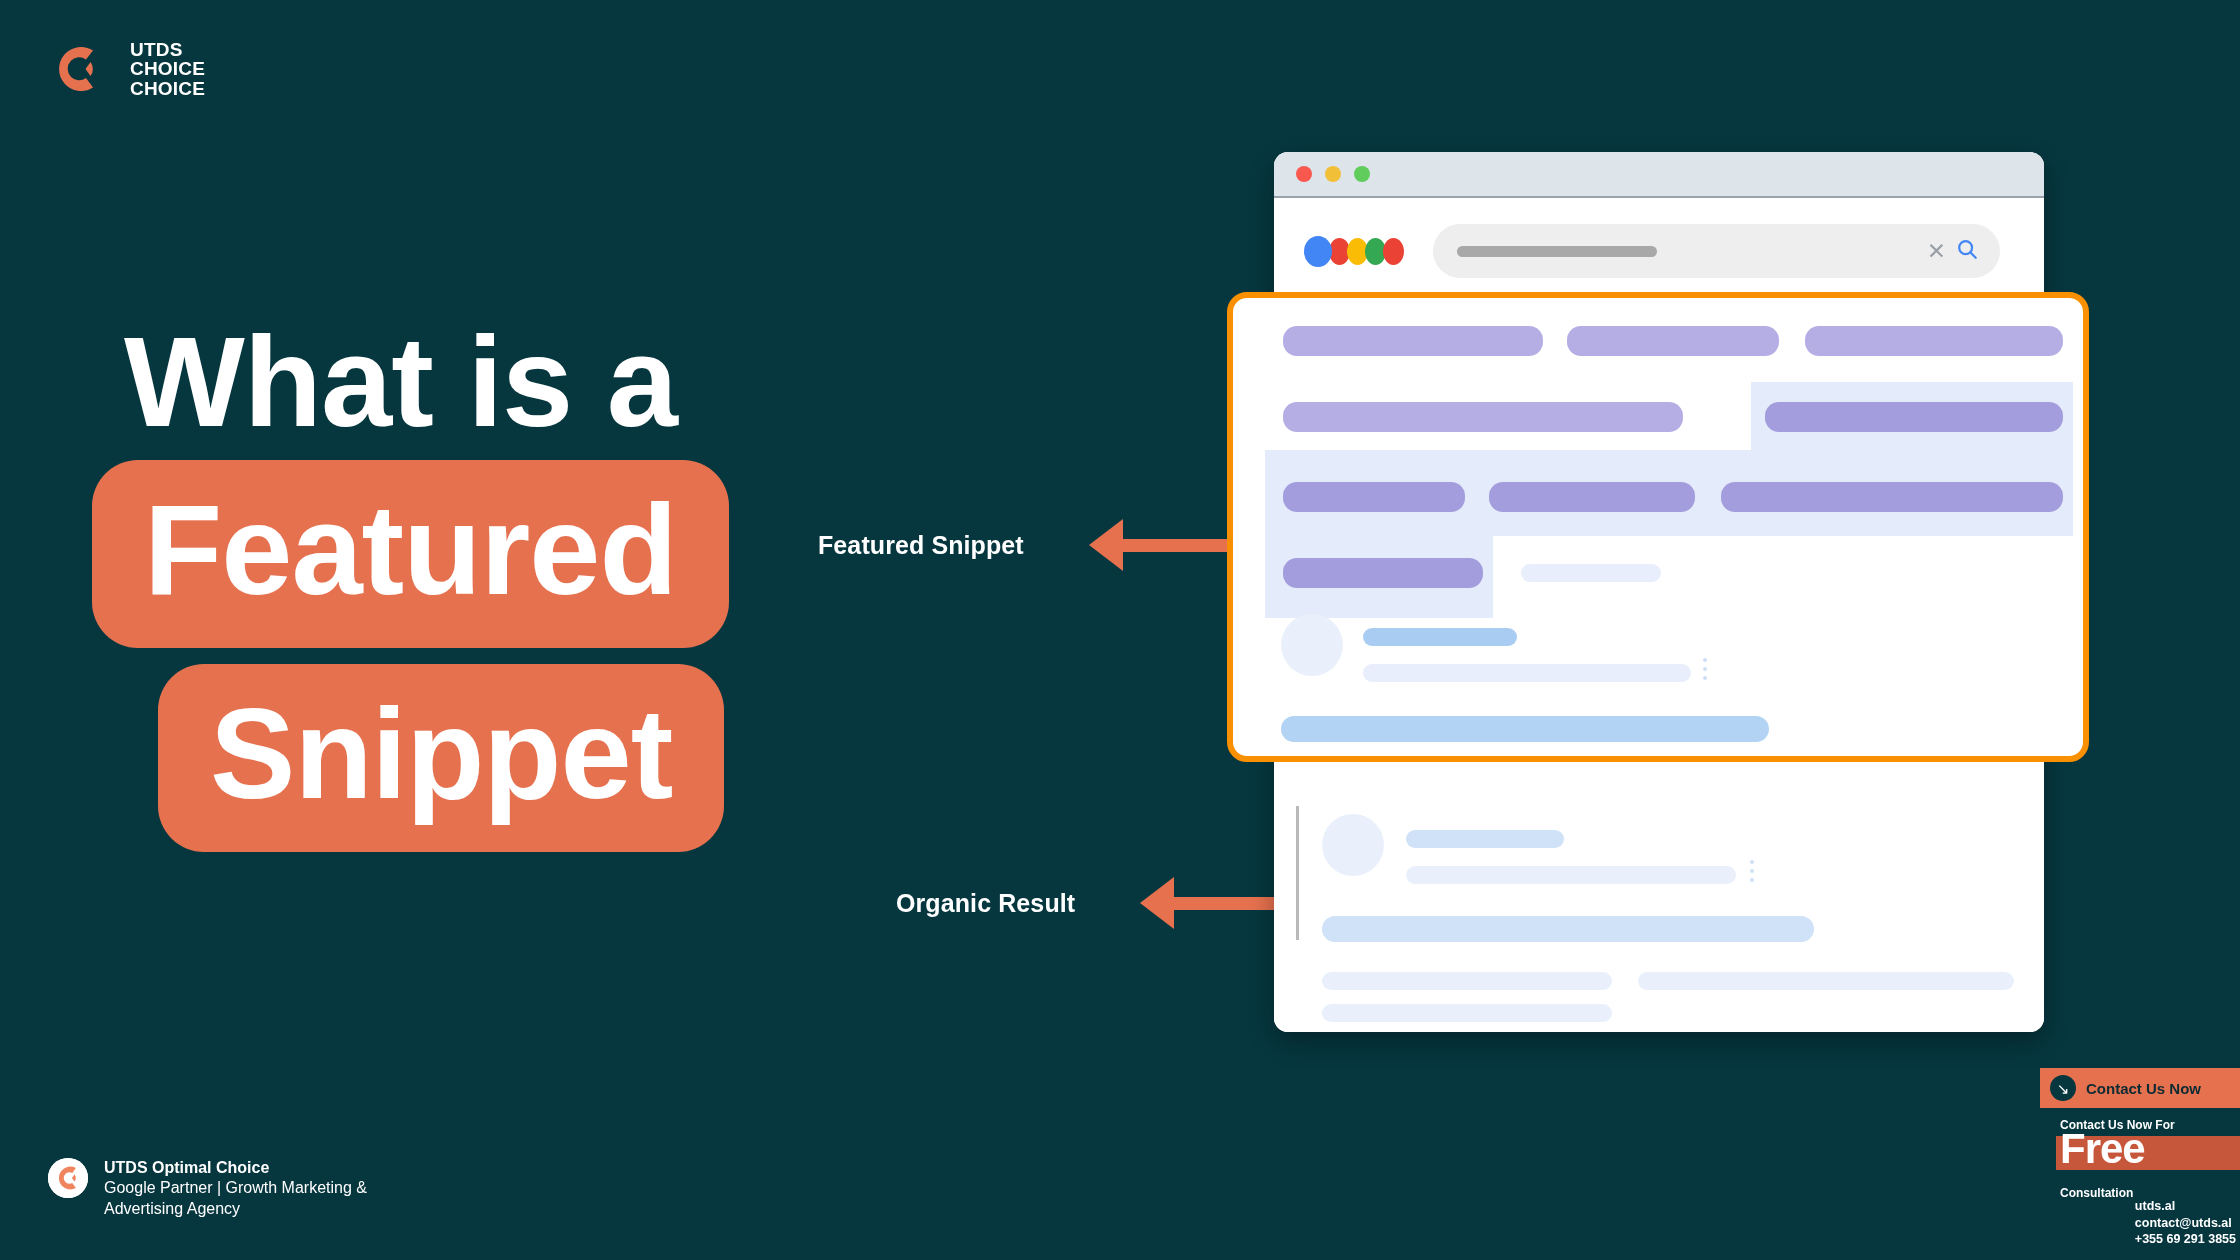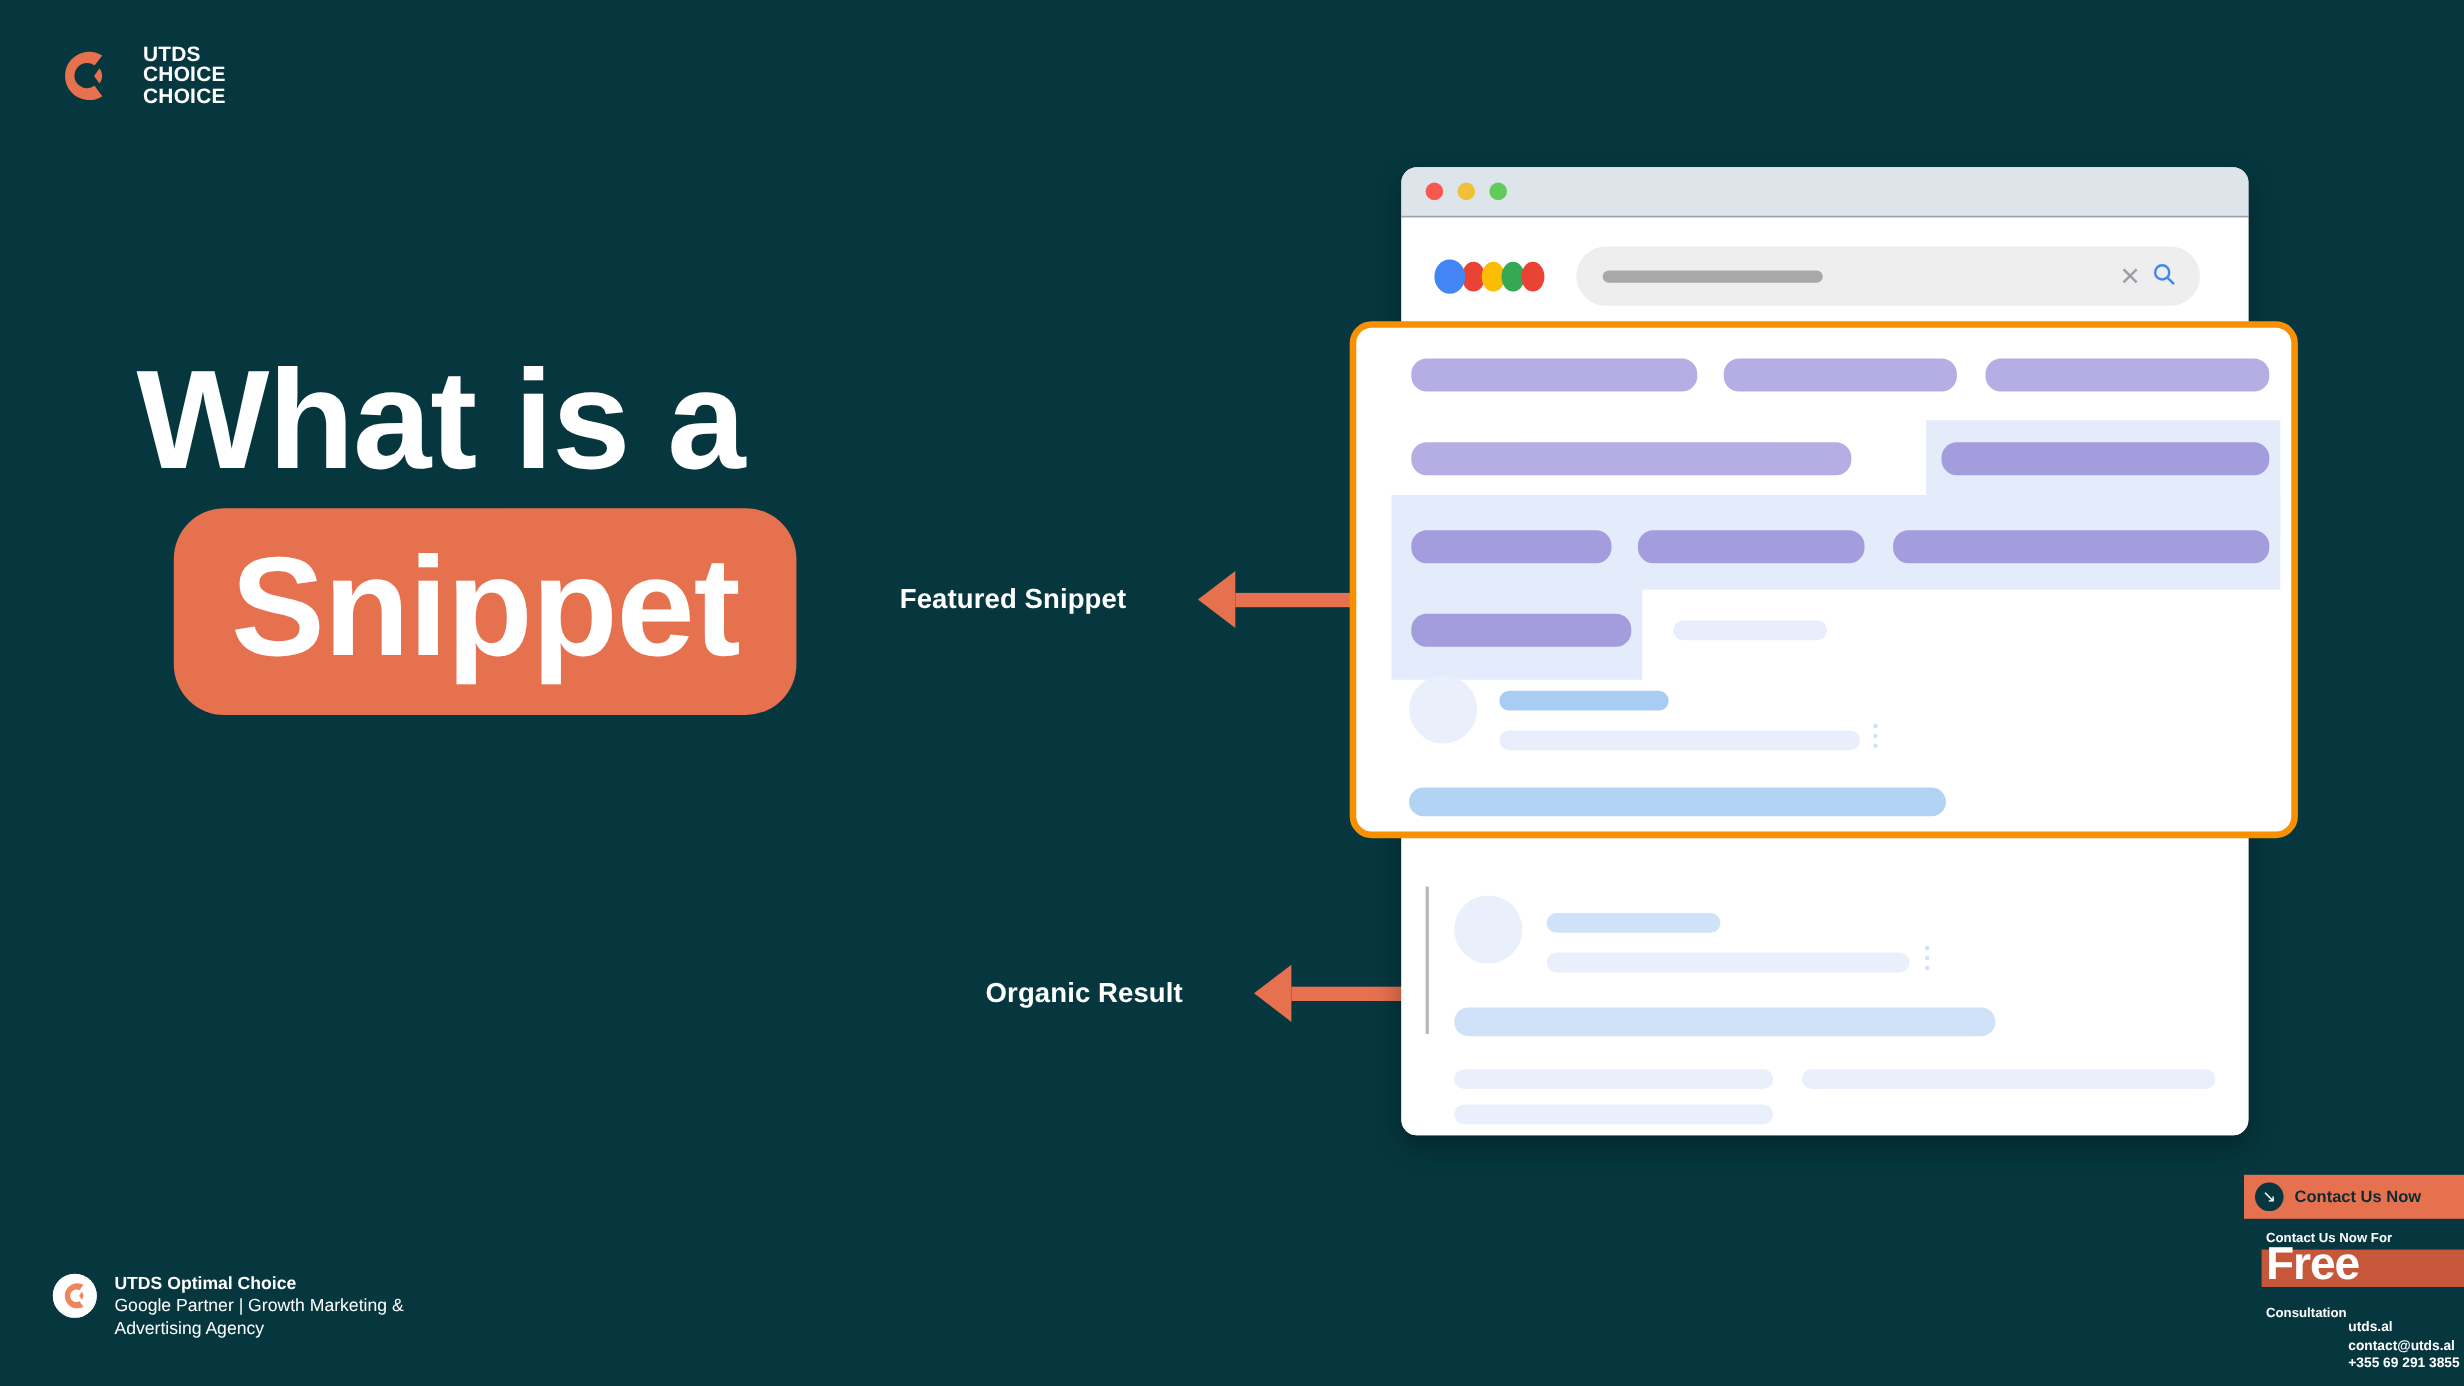--- a/index.html
+++ b/index.html
@@ -193,20 +193,23 @@
   </div>
   <div class="brand-top-words">
     <div>UTDS</div>
     <div>CHOICE</div>
     <div>CHOICE</div>
   </div>
 </div>
 
 <div class="headline">
   <div class="hl-line1">What is a</div>
+  <div class="hl-row2">
+    <span class="hl-pill">Featured</span>
+  </div>
   <div class="hl-row3">
     <span class="hl-pill">Snippet</span>
   </div>
 </div>
 
 <div class="callout callout-featured">
   <span class="callout-label">Featured Snippet</span>
   <span class="arrow-wrap">
     <span class="arrow-head"></span>
       <span class="arrow-shaft"></span>

